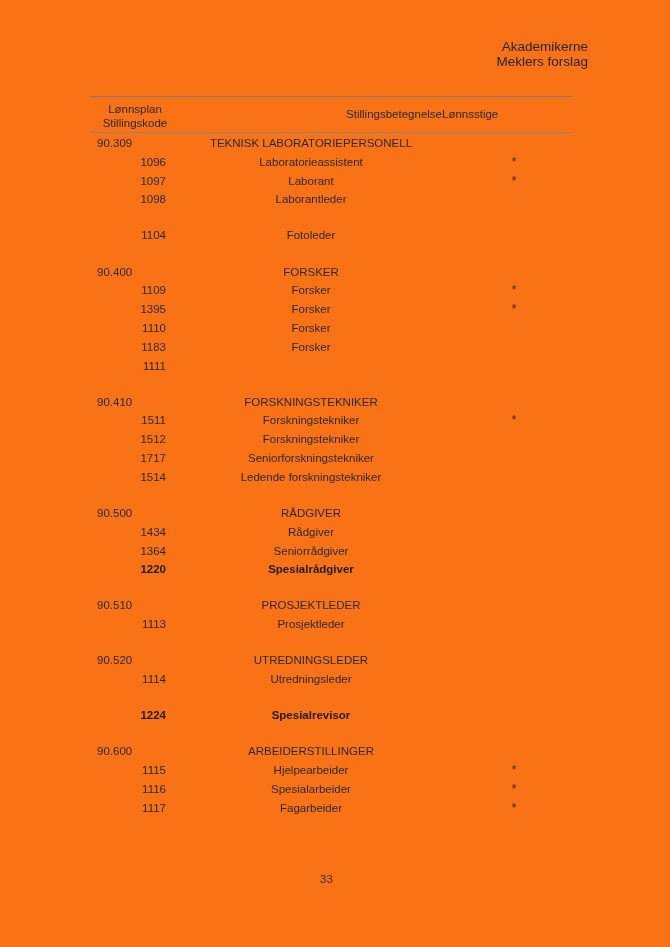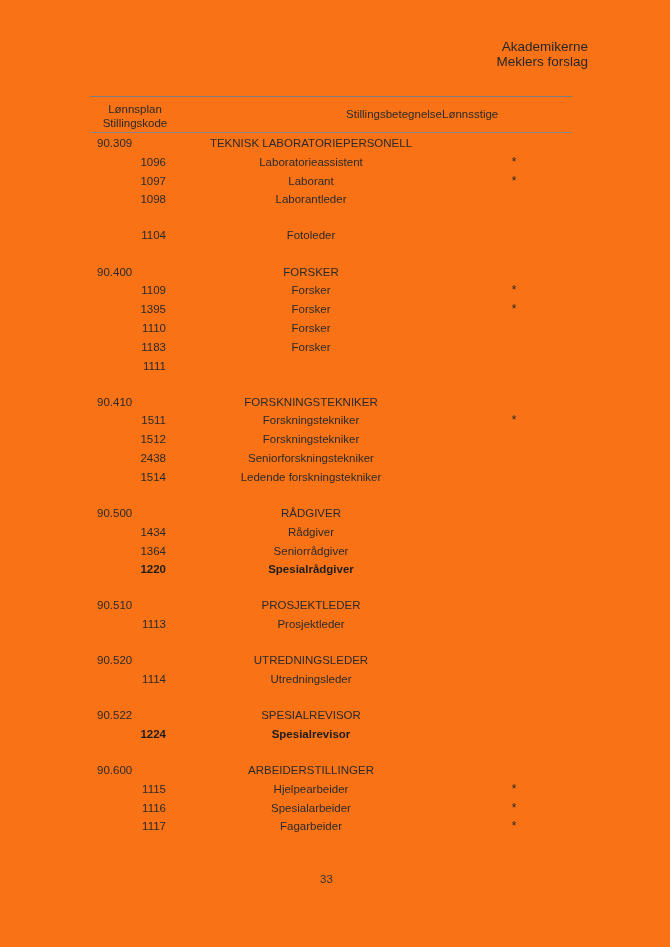--- a/index.html
+++ b/index.html
@@ -190,21 +190,21 @@
           </div>
           <div class="row">
             <span class="c1"></span>
             <span class="c2">1512</span>
             <span class="c3"></span>
             <span class="c4">Forskningstekniker</span>
             <span class="c5"></span>
           </div>
           <div class="row">
             <span class="c1"></span>
-            <span class="c2">2438</span>
+            <span class="c2">1717</span>
             <span class="c3"></span>
             <span class="c4">Seniorforskningstekniker</span>
             <span class="c5"></span>
           </div>
           <div class="row">
             <span class="c1"></span>
             <span class="c2">1514</span>
             <span class="c3"></span>
             <span class="c4">Ledende forskningstekniker</span>
             <span class="c5"></span>
@@ -266,27 +266,20 @@
           </div>
           <div class="row">
             <span class="c1"></span>
             <span class="c2">1114</span>
             <span class="c3"></span>
             <span class="c4">Utredningsleder</span>
             <span class="c5"></span>
           </div>
         </div>
         <div class="section">
-          <div class="row">
-            <span class="c1">90.522</span>
-            <span class="c2"></span>
-            <span class="c3"></span>
-            <span class="c4">SPESIALREVISOR</span>
-            <span class="c5"></span>
-          </div>
           <div class="row bold">
             <span class="c1"></span>
             <span class="c2">1224</span>
             <span class="c3"></span>
             <span class="c4">Spesialrevisor</span>
             <span class="c5"></span>
           </div>
         </div>
         <div class="section">
           <div class="row">

